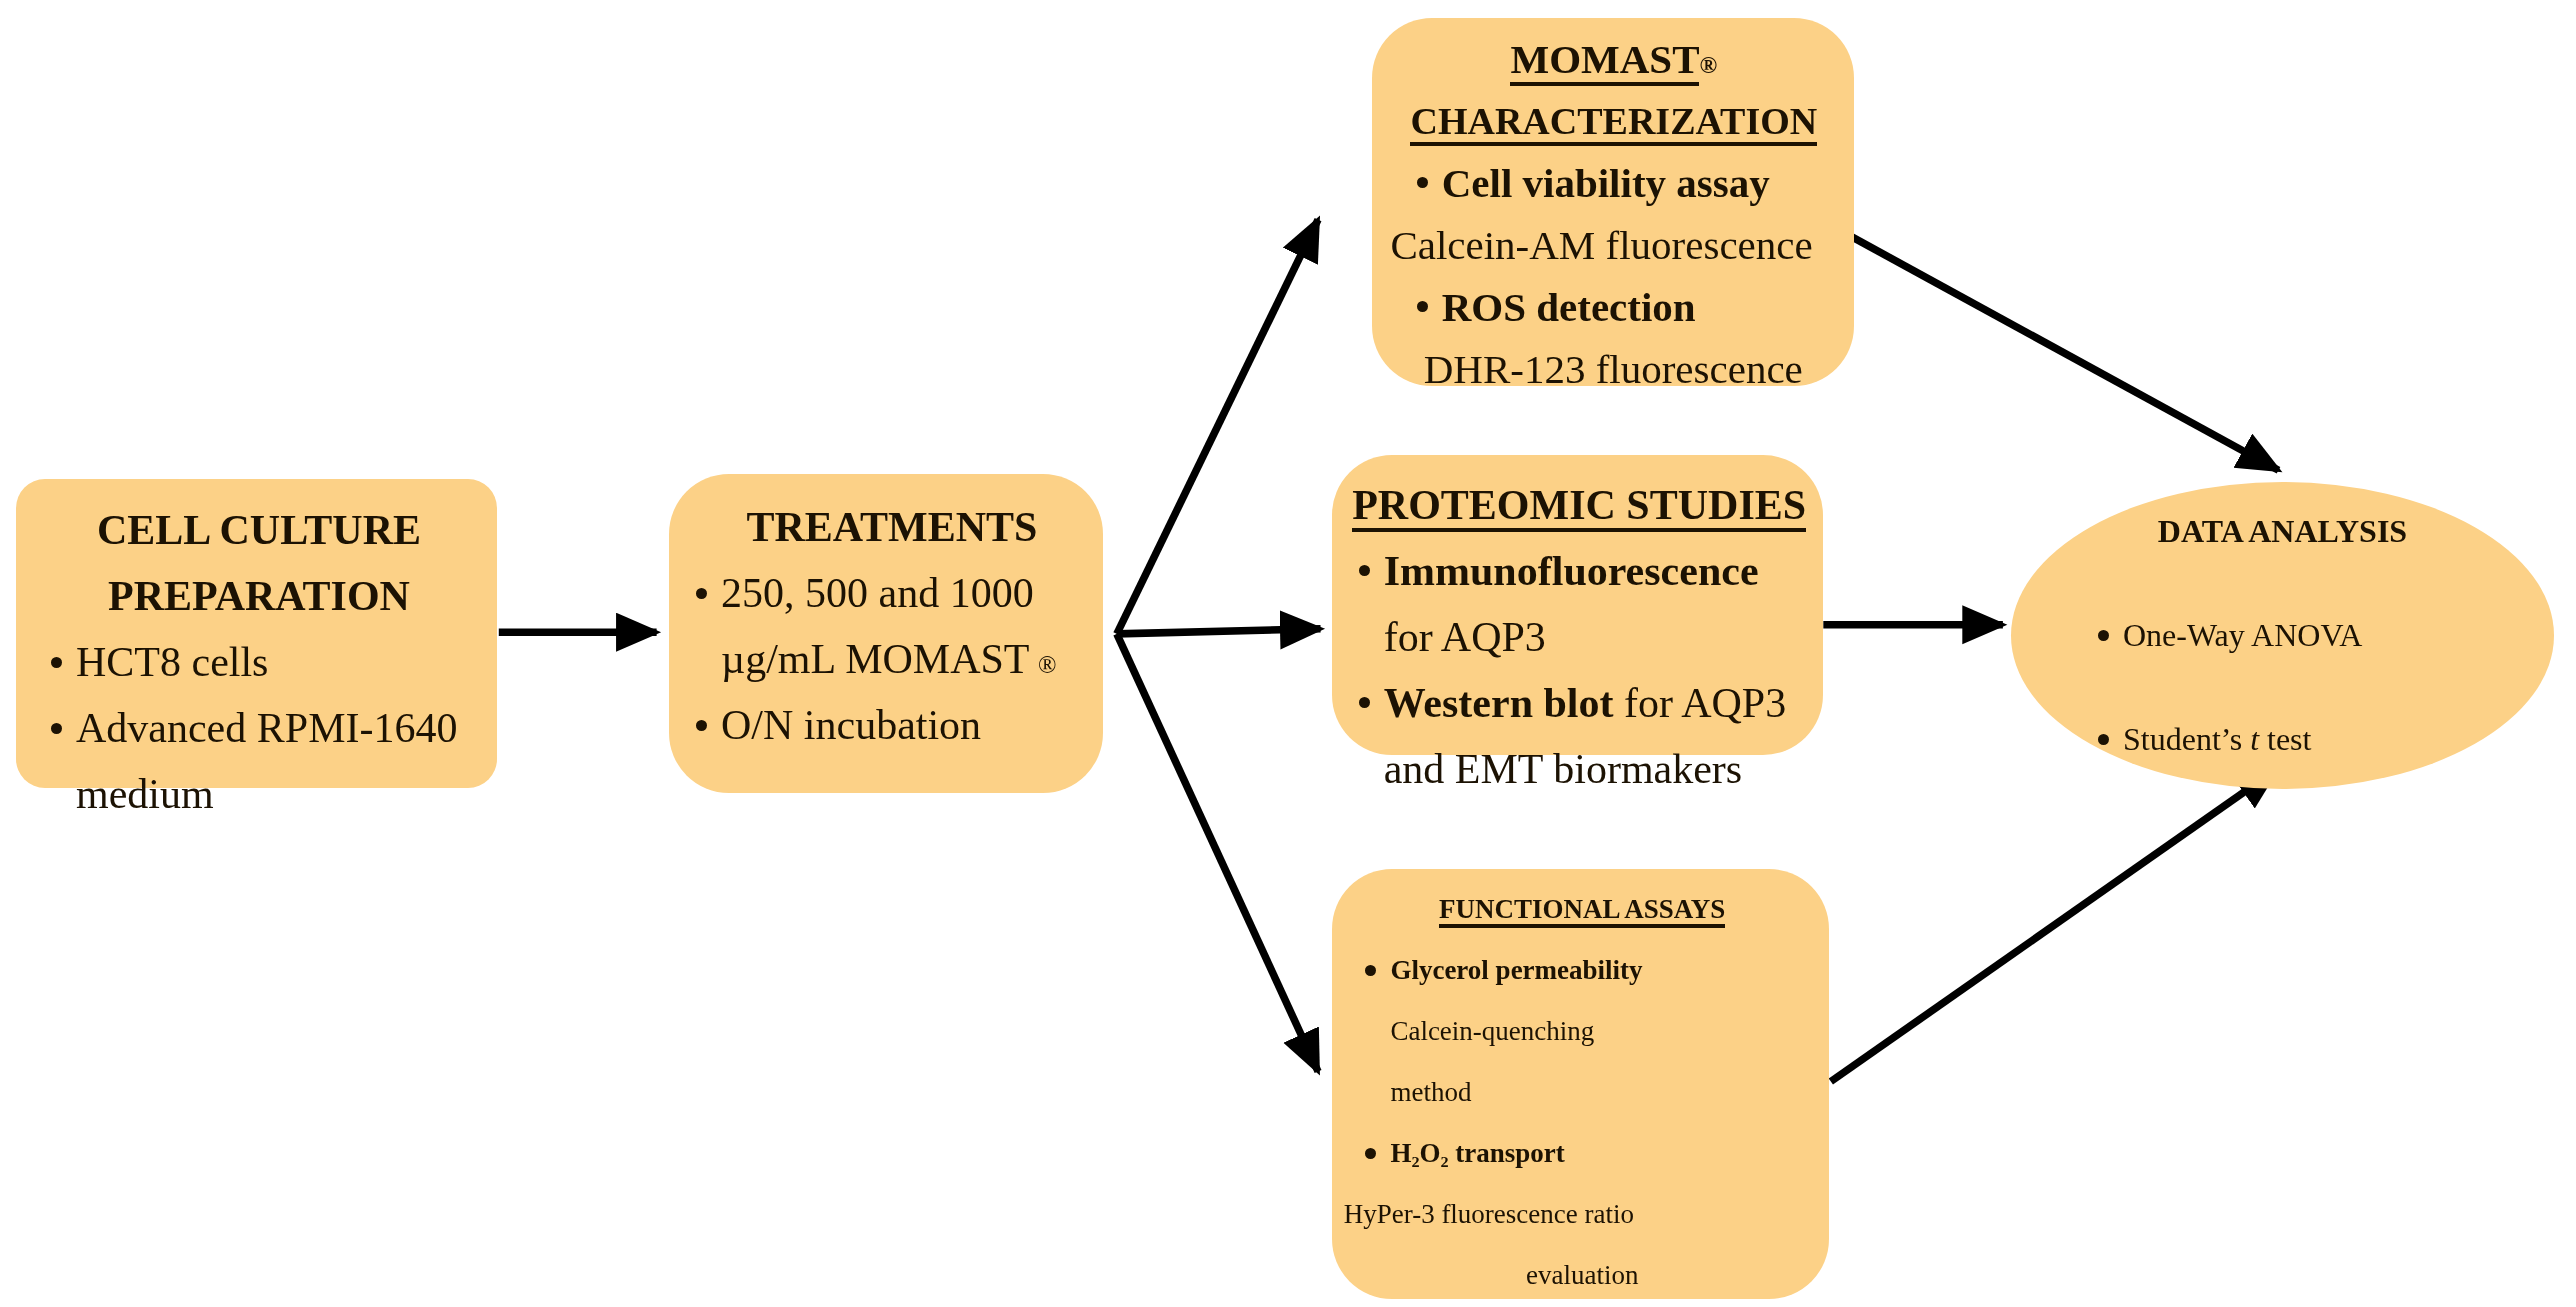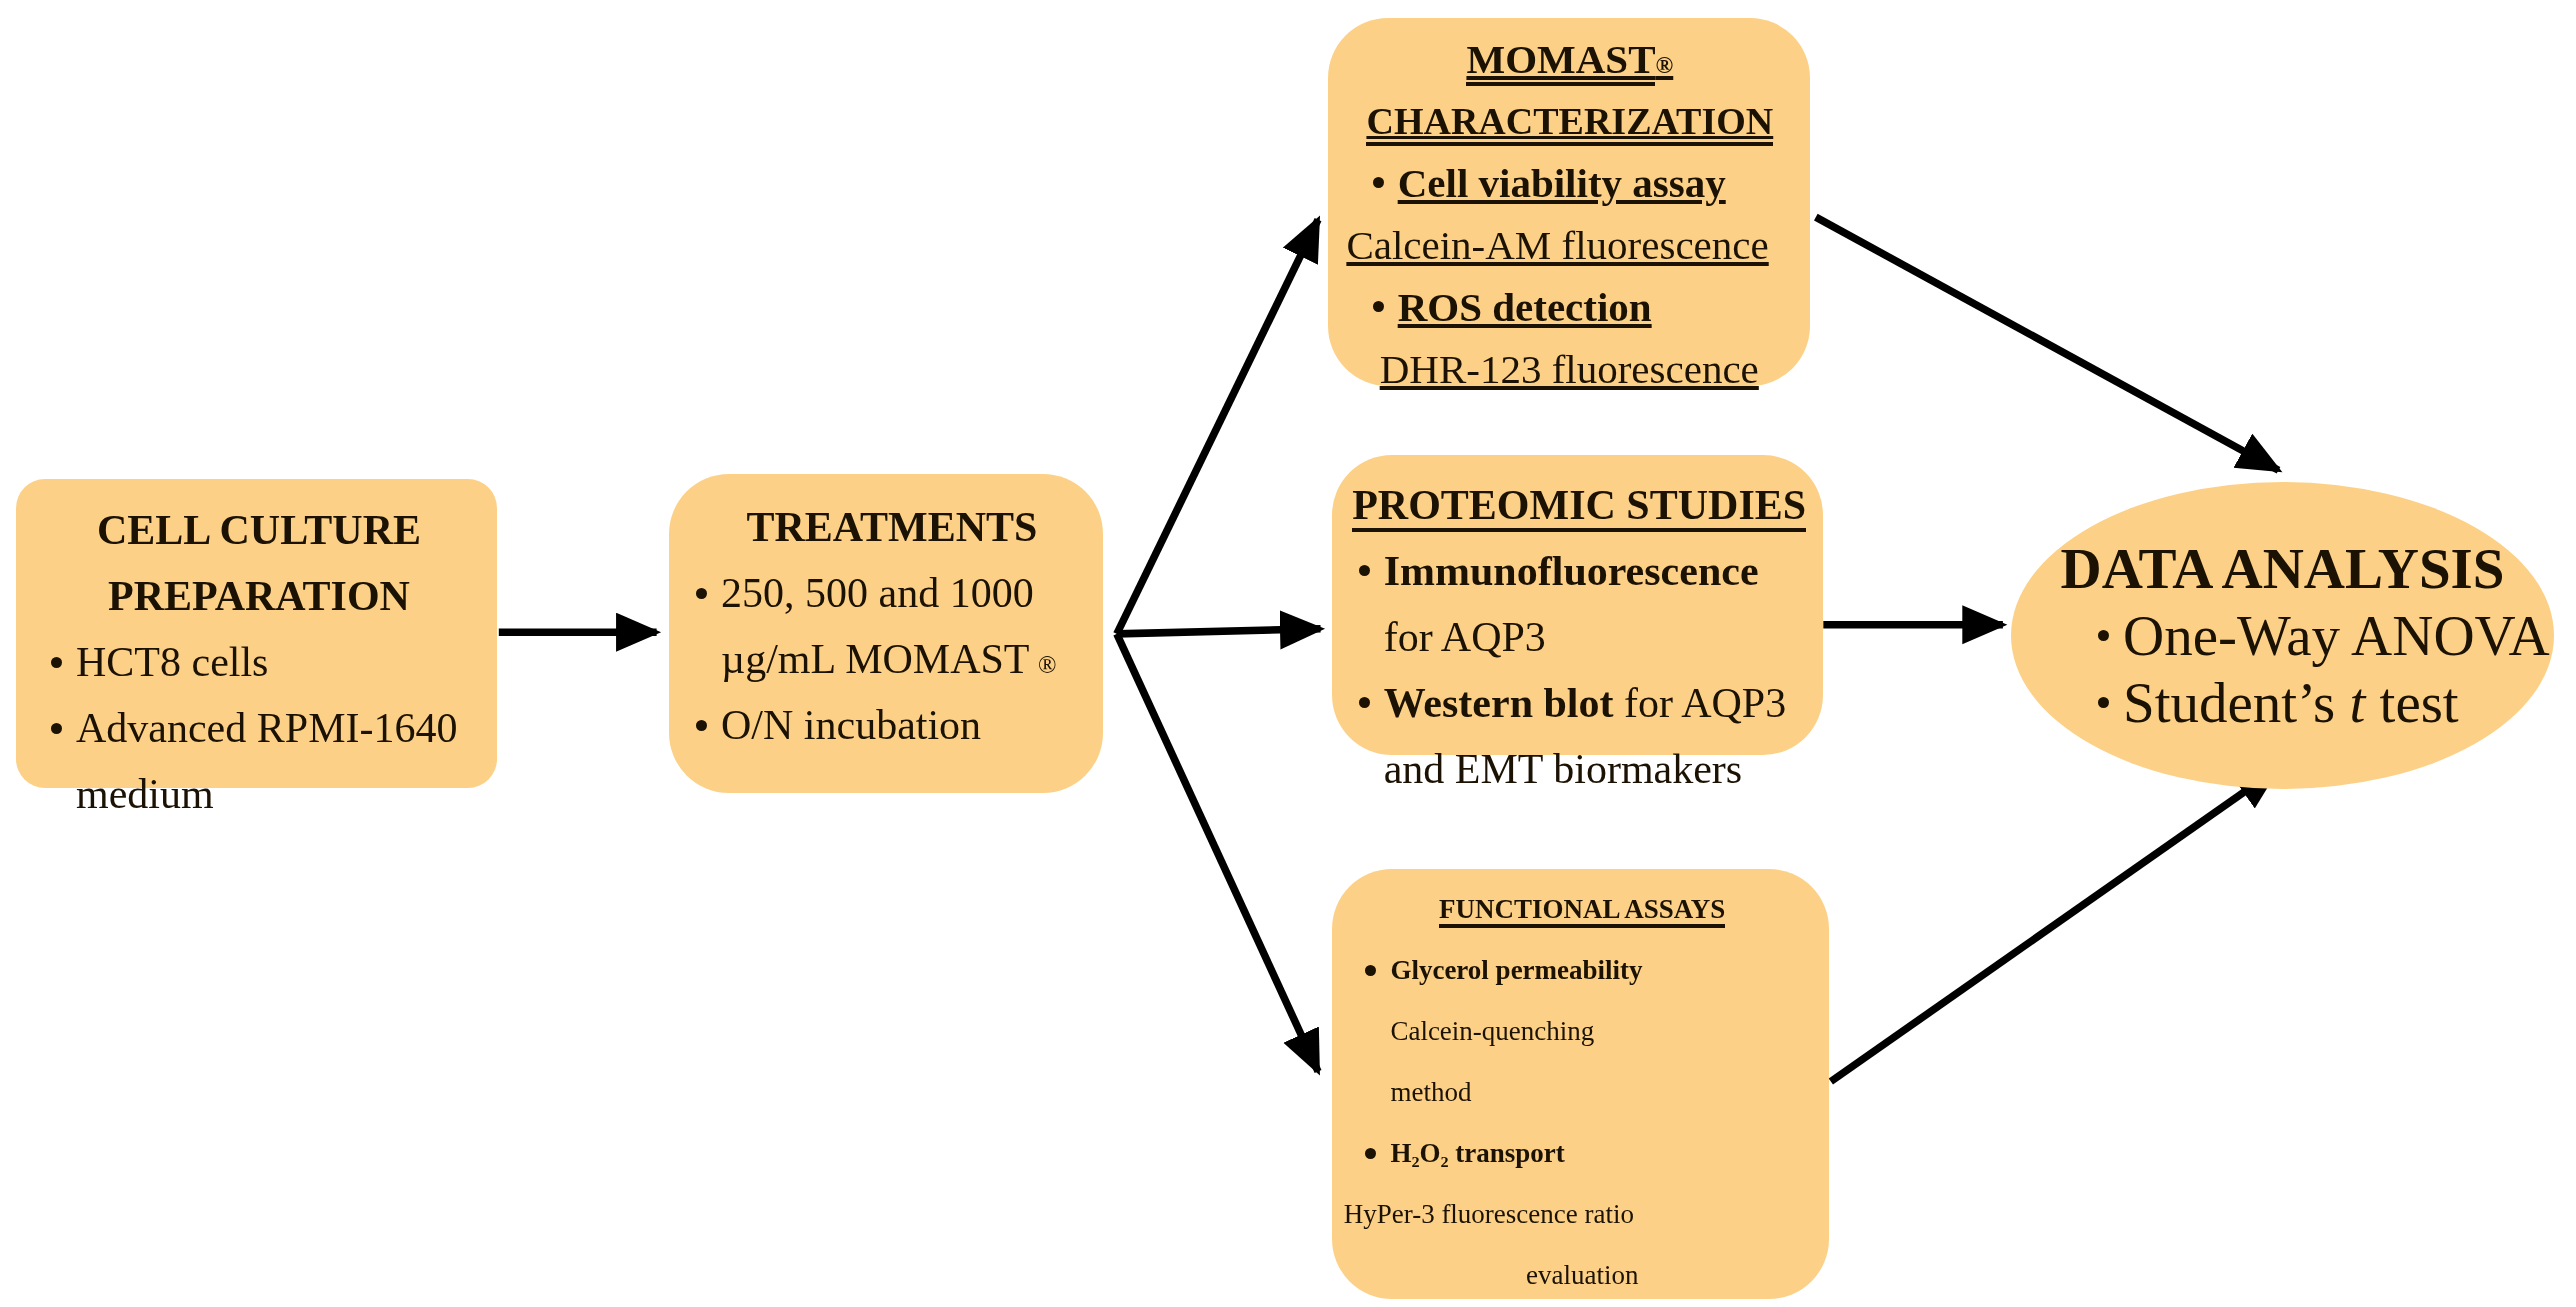--- a/index.html
+++ b/index.html
@@ -42,36 +42,36 @@
   sup.mark{font-size:58%;vertical-align:30%;line-height:0;}
   sub.mark{font-size:58%;vertical-align:-14%;line-height:0;padding-left:8.4px;}
 
   
   #node-cell-culture{left:16px;top:479px;width:481px;height:309px;padding:18.4px 15px 0 20px;border-radius:29px;}
   #node-cell-culture .row{padding-left:15px;}
 
   #node-treatments{left:669px;top:474px;width:434px;height:319px;padding:20px 10px 0 22px;}
   #node-treatments .row{padding-left:5px;}
 
-  #node-momast{left:1328px;top:18.4px;width:482px;height:368px;padding:10px 10px 0 11.7px;line-height:62px;font-size:41px;text-decoration:underline;}
+  #node-momast{left:1372px;top:18.4px;width:482px;height:368px;padding:10px 10px 0 11.7px;line-height:62px;font-size:41px;}
   #node-momast .title2{font-size:38px;}
   #node-momast .row{padding-left:33px;}
   #node-momast .dot{margin-top:25px;}
   #node-momast .detail1{padding-left:6.7px;}
   #node-momast .detail2{padding-left:40px;}
 
   #node-proteomic{left:1332px;top:455px;width:491px;height:300px;padding:16.7px 11.7px 0 15px;}
   #node-proteomic .row{padding-left:11.7px;}
 
   #node-functional{left:1332px;top:869px;width:497px;height:430px;padding:10px 6.7px 0 10px;line-height:61px;font-size:27px;}
   #node-functional .row{padding-left:23.4px;}
   #node-functional .dot{margin-top:25px;}
   #node-functional .footer1{padding-left:1.7px;}
 
-  #node-data-analysis{left:2011px;top:482px;width:543px;height:307px;font-size:57px;line-height:67px;}
+  #node-data-analysis{left:2011px;top:482px;width:543px;height:307px;font-size:32px;line-height:67px;gap:37px;}
   #node-data-analysis .row{padding-left:87px;}
 </style>
 </head>
 <body>
 
 <div class="canvas">
 
   <svg class="arrows" viewBox="0 0 3084 1565">
     <defs>
       <marker id="ah" markerUnits="strokeWidth" markerWidth="6.5" markerHeight="5.6" refX="5.4" refY="2.6" orient="auto">

